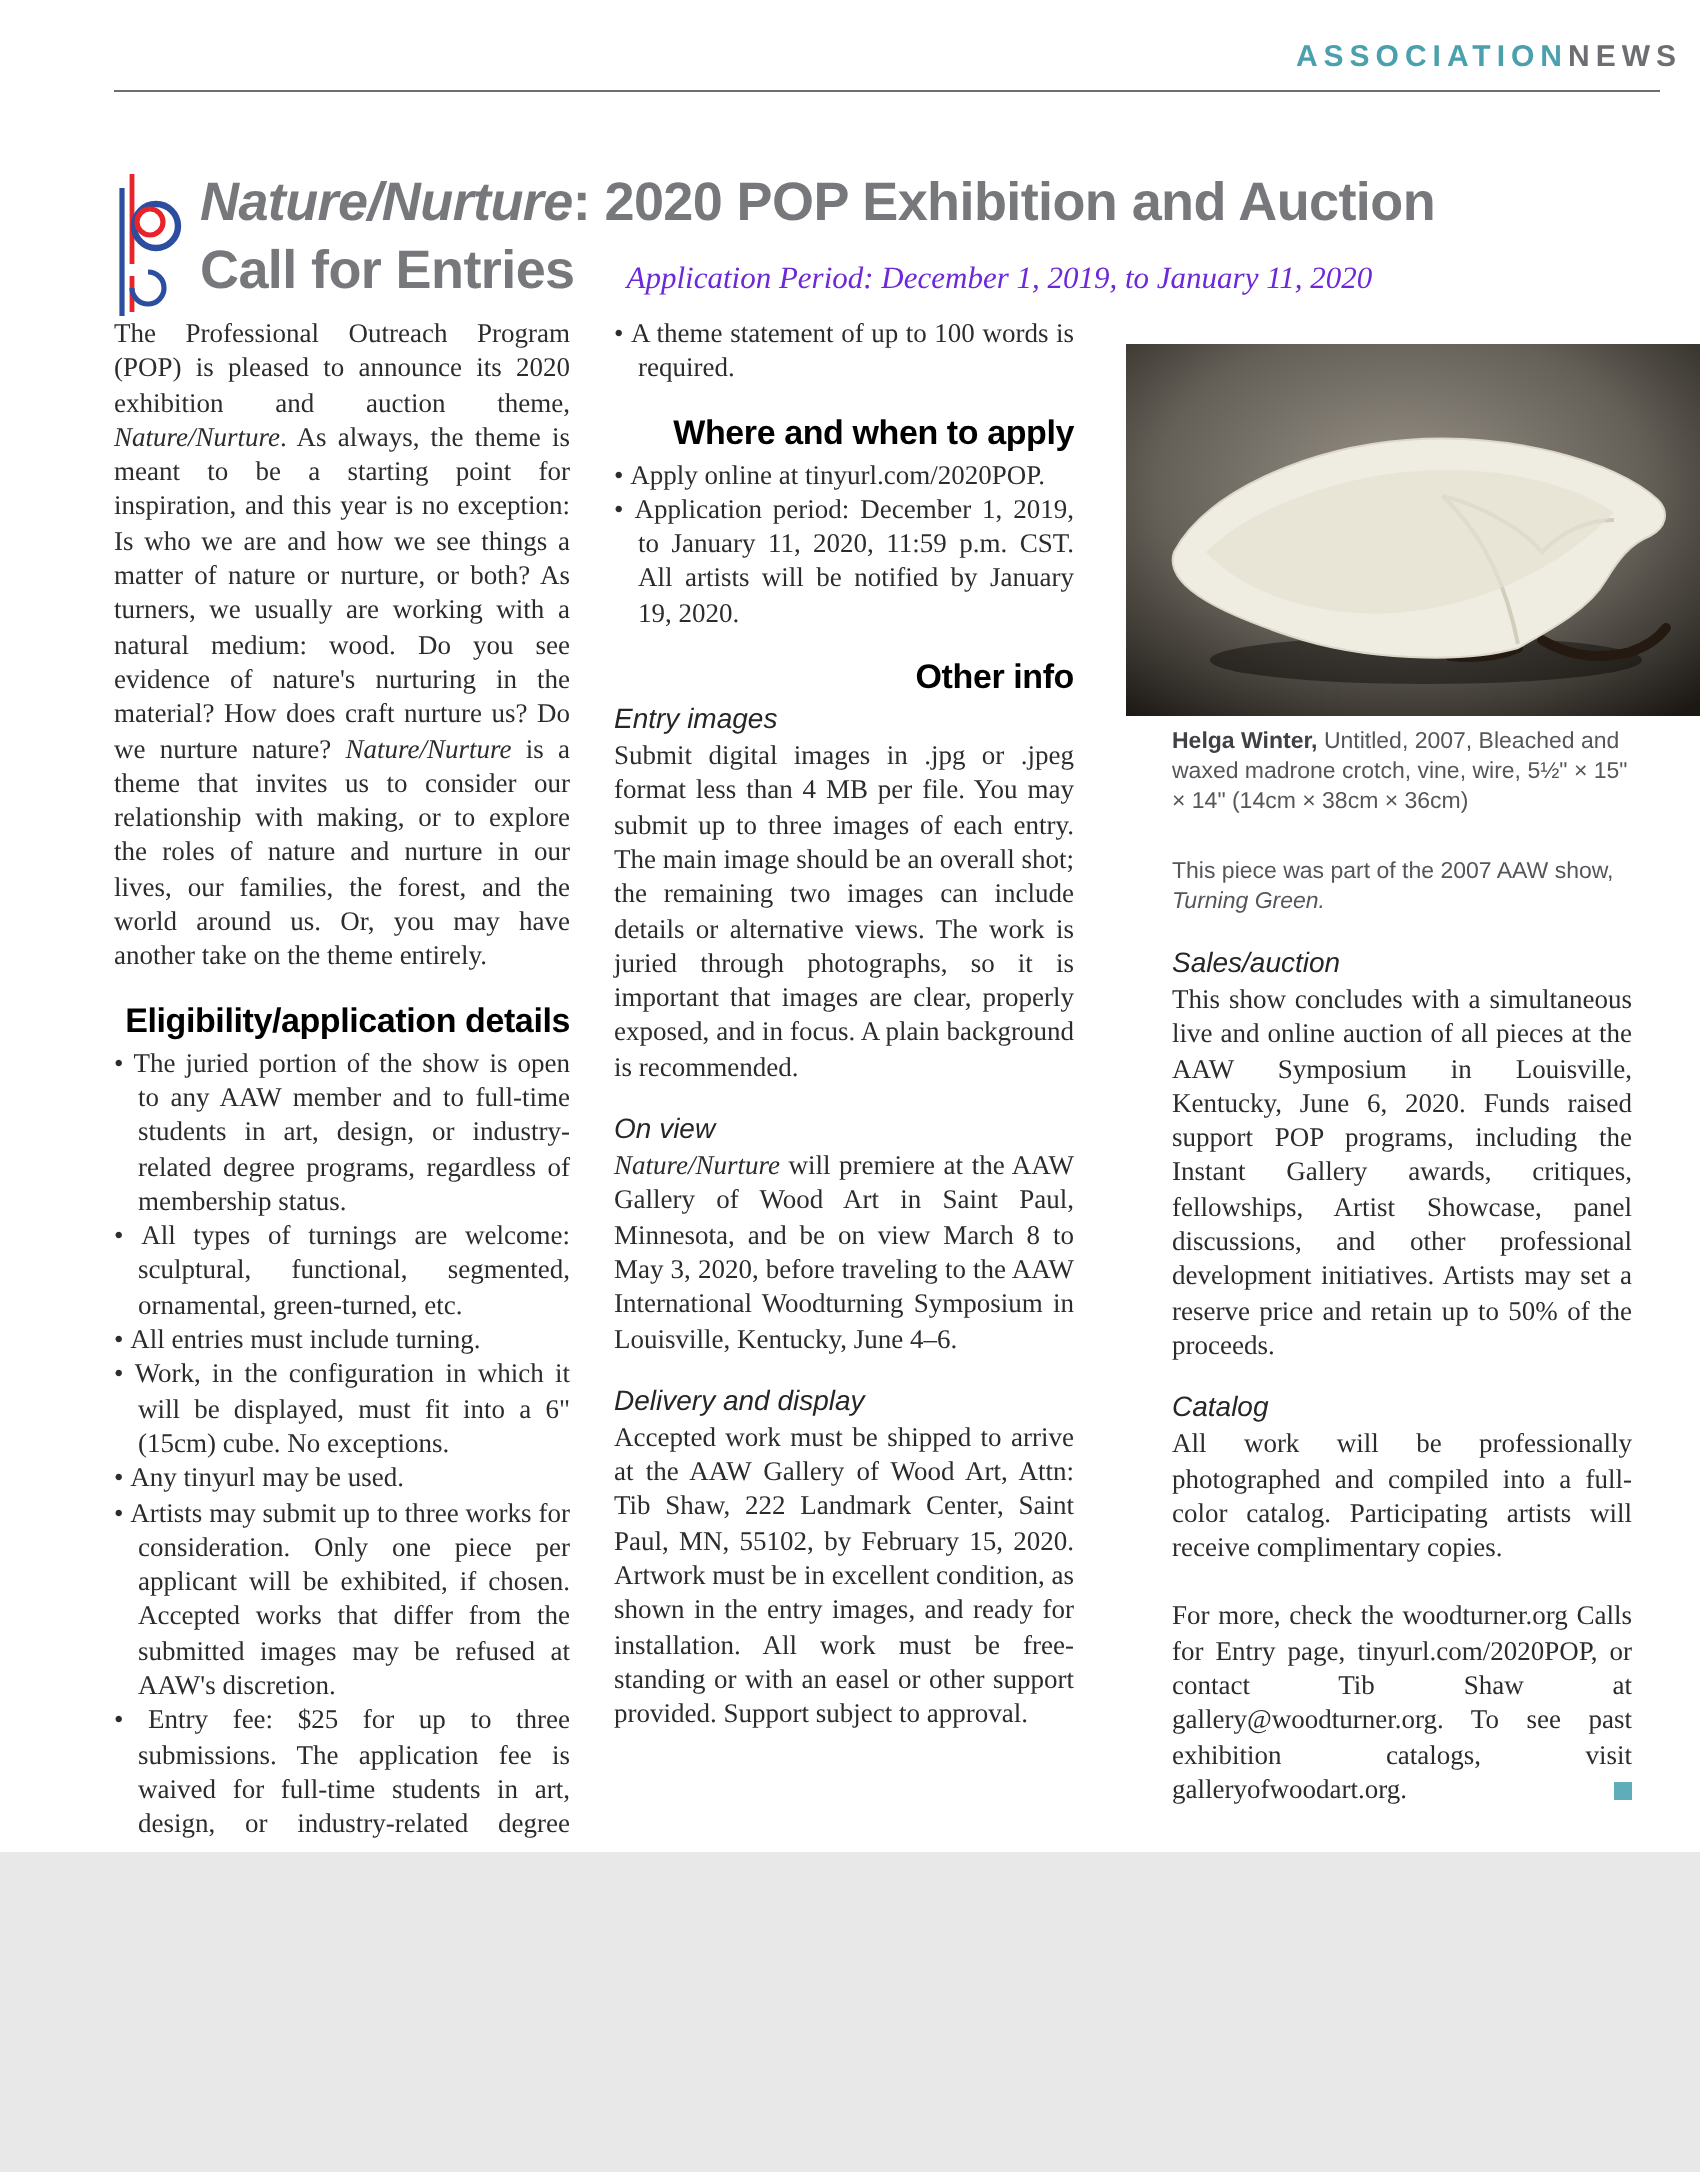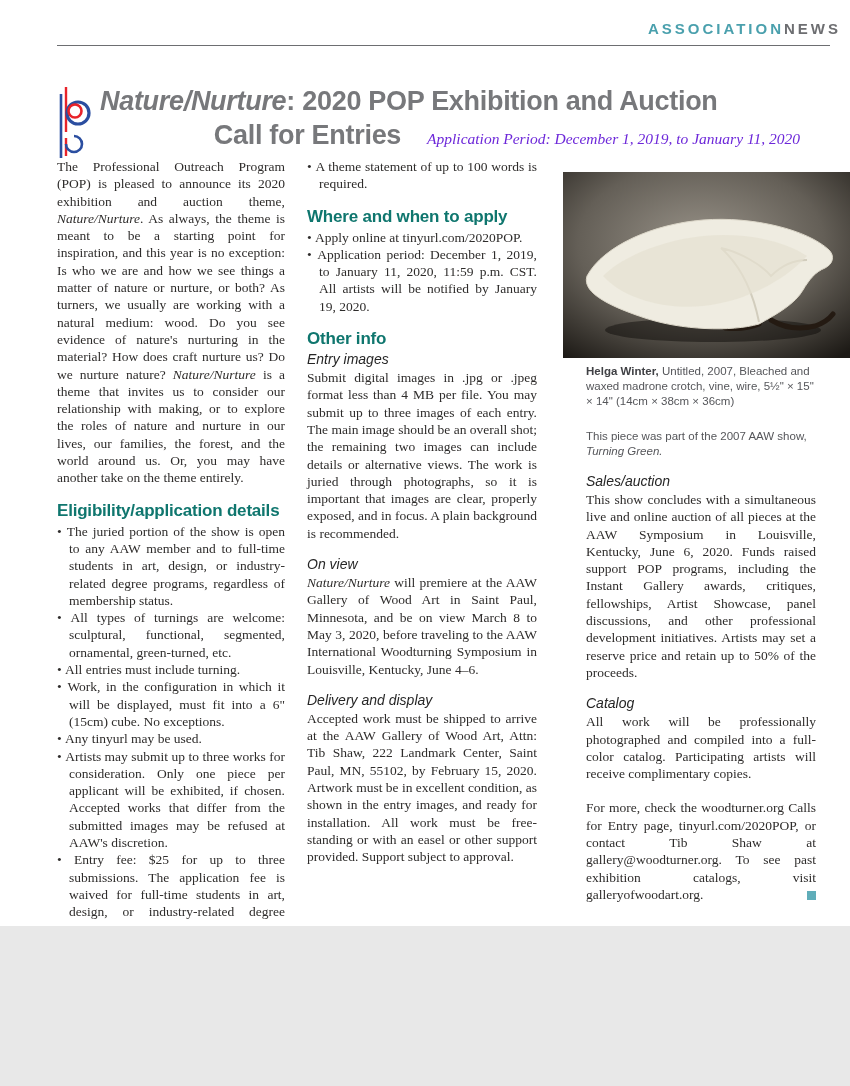--- a/index.html
+++ b/index.html
@@ -19,36 +19,36 @@
   .header-rule{position:absolute;top:45px;left:57px;width:773px;height:1px;background:#6d6e71;}
   .teal-bar{position:absolute;top:6px;right:0;width:26px;height:72px;background:#5fadb9;}
   
   .logo{position:absolute;left:55px;top:86px;width:36px;height:78px;}
   .title{
     position:absolute;left:100px;top:84px;width:700px;
     font-family:"Liberation Sans",sans-serif;font-weight:bold;color:#77787b;
     font-size:27px;line-height:34px;letter-spacing:-0.3px;
   }
   .title .t-italic{font-style:italic;}
-  .title-line2{display:flex;align-items:baseline;gap:26px;justify-content:flex-end;}
+  .title-line2{display:flex;align-items:baseline;gap:26px;}
   .subtitle{
     font-family:"Liberation Serif",serif;font-style:italic;font-weight:normal;
     font-size:15.5px;color:#6d28d9;letter-spacing:0;
   }
   
   .col{position:absolute;top:158px;font-size:13.5px;line-height:17.3px;text-align:justify;}
   .col1{left:57px;width:228px;}
   .col2{left:307px;width:230px;}
   .col3-text{position:absolute;left:586px;top:364px;width:230px;font-size:13.5px;line-height:17.3px;text-align:justify;}
   p{margin:0;}
   .run-i{font-style:italic;}
   .run-b{font-weight:bold;}
   h3.sect{
-    font-family:"Liberation Sans",sans-serif;font-weight:bold;color:#0f766e;
-    font-size:17px;line-height:19px;margin:14px 0 3px 0;text-align:left;letter-spacing:-0.2px;
+    font-family:"Liberation Sans",sans-serif;font-weight:bold;color:#000000;
+    font-size:17px;line-height:19px;margin:14px 0 3px 0;text-align:right;letter-spacing:-0.2px;
   }
   h4.sub{
     font-family:"Liberation Sans",sans-serif;font-weight:normal;font-style:italic;
     color:#262626;font-size:14px;line-height:16px;margin:14px 0 2px 0;text-align:left;
   }
   ul.bullets{list-style:none;margin:0;padding:0;}
   ul.bullets li{padding-left:12px;text-indent:-12px;text-align:justify;}
   ul.bullets li::before{content:"\2022\00a0";}
   
   .photo{position:absolute;left:563px;top:172px;width:287px;height:186px;display:block;}

